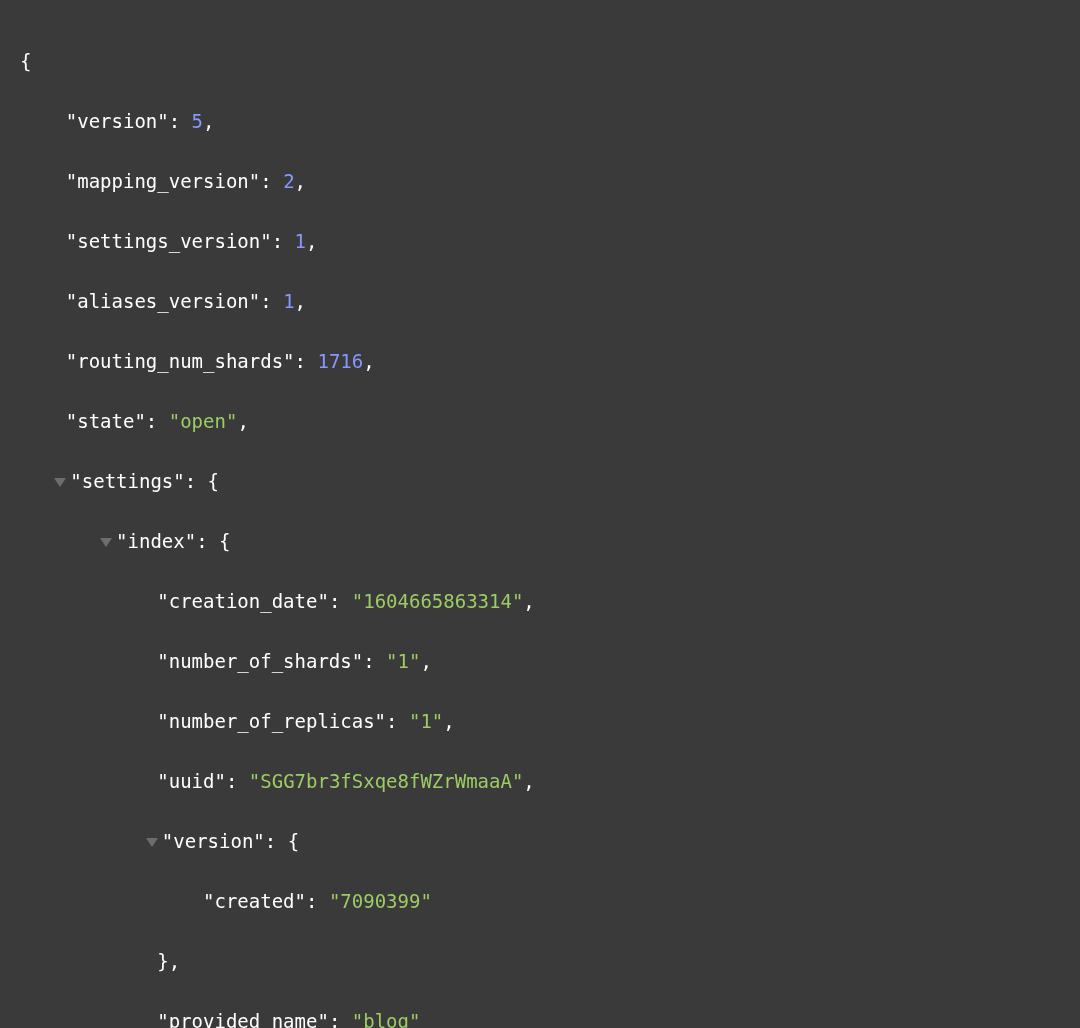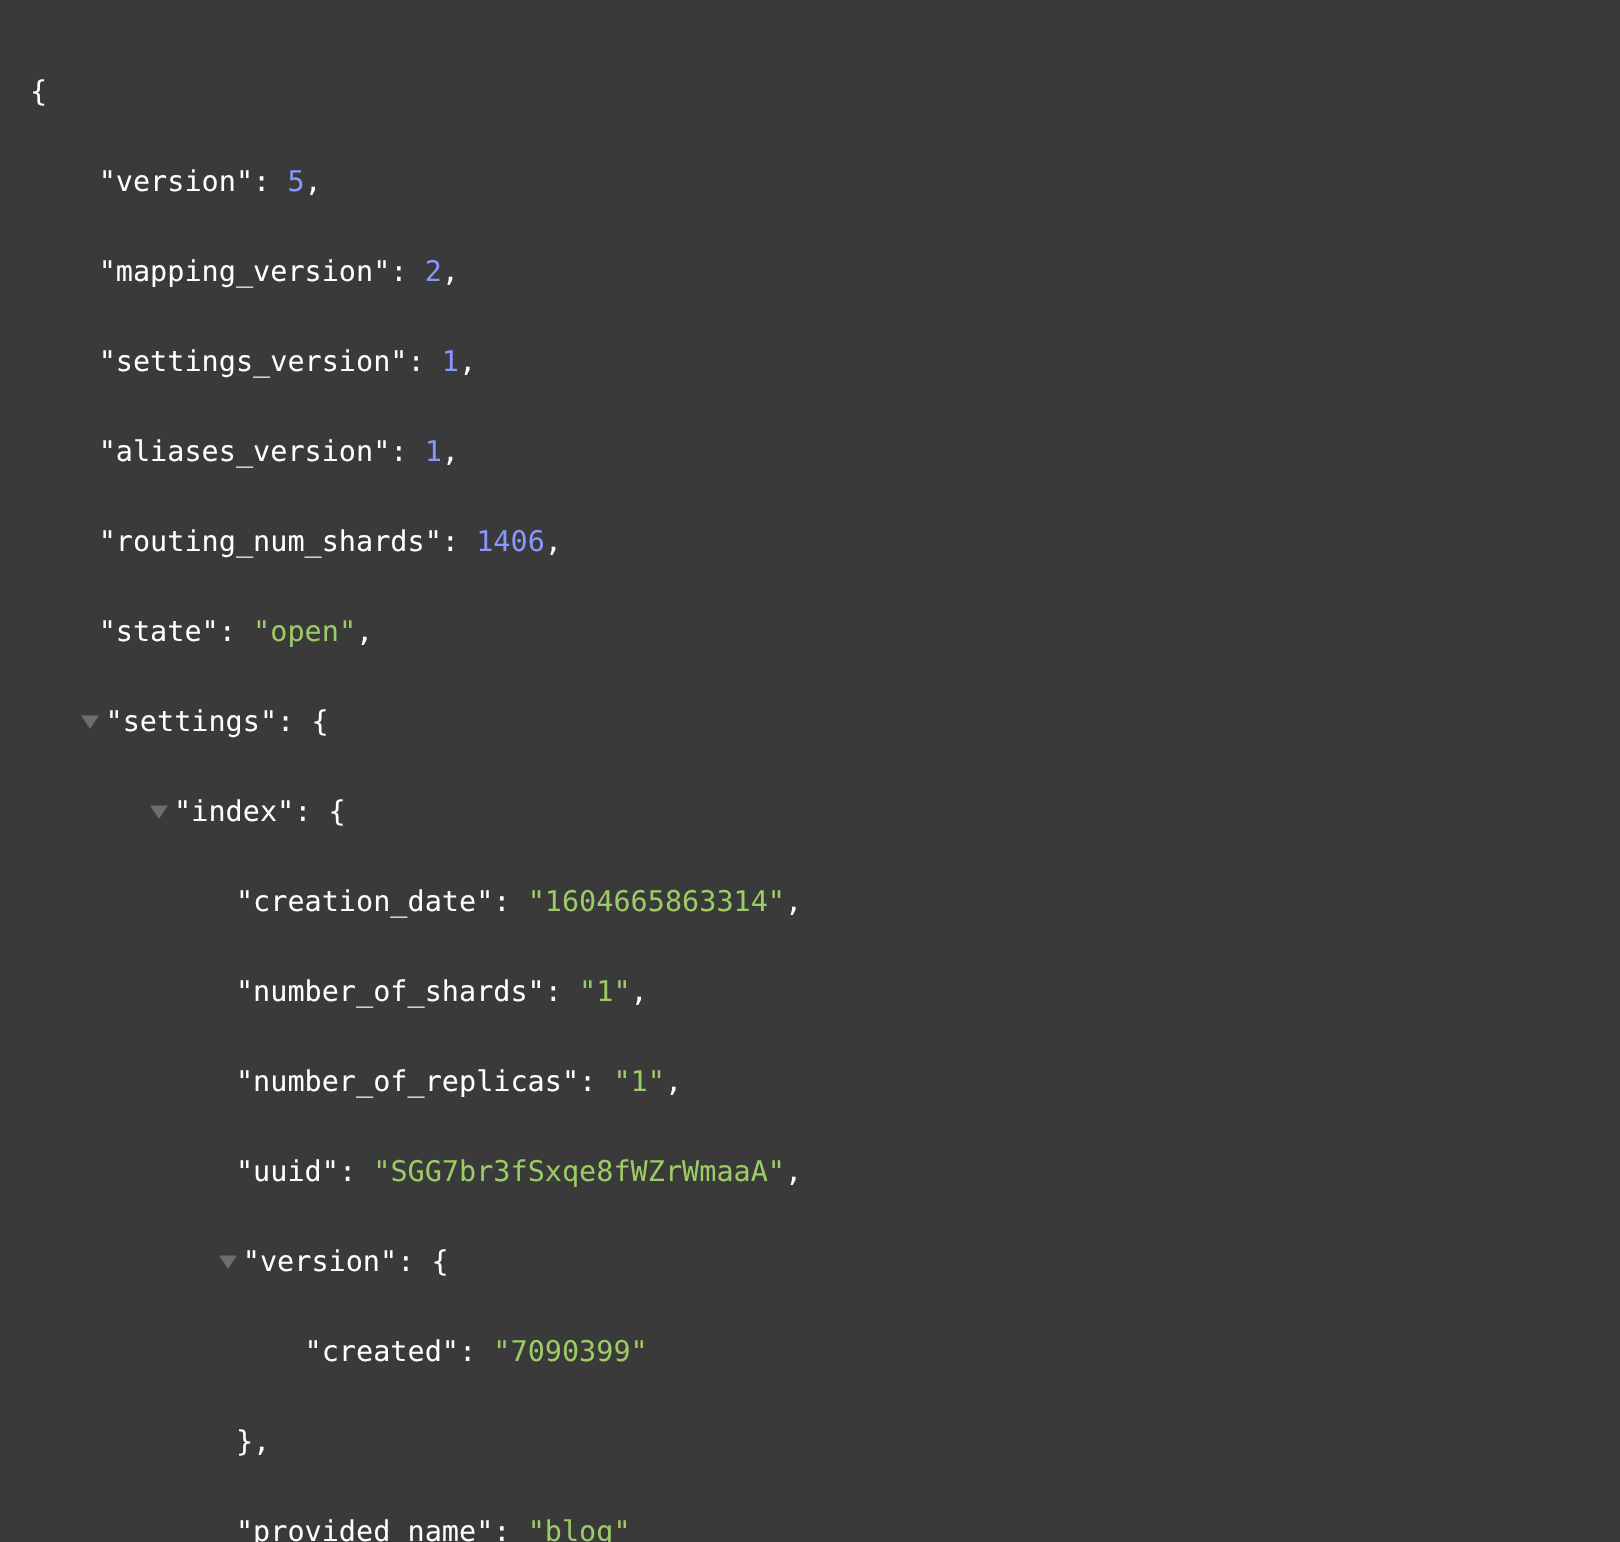--- a/index.html
+++ b/index.html
@@ -34,21 +34,21 @@
 </style>
 </head>
 <body>
 
 <div class="code">
 <span class="line"><span class="k">{</span></span>
 <span class="line">    <span class="k">"version"</span><span class="k">: </span><span class="num">5</span><span class="k">,</span></span>
 <span class="line">    <span class="k">"mapping_version"</span><span class="k">: </span><span class="num">2</span><span class="k">,</span></span>
 <span class="line">    <span class="k">"settings_version"</span><span class="k">: </span><span class="num">1</span><span class="k">,</span></span>
 <span class="line">    <span class="k">"aliases_version"</span><span class="k">: </span><span class="num">1</span><span class="k">,</span></span>
-<span class="line">    <span class="k">"routing_num_shards"</span><span class="k">: </span><span class="num">1406</span><span class="k">,</span></span>
+<span class="line">    <span class="k">"routing_num_shards"</span><span class="k">: </span><span class="num">1716</span><span class="k">,</span></span>
 <span class="line">    <span class="k">"state"</span><span class="k">: </span><span class="str">"open"</span><span class="k">,</span></span>
 <span class="line">   <span class="tog"></span><span class="k">"settings"</span><span class="k">: </span><span class="k">{</span></span>
 <span class="line">       <span class="tog"></span><span class="k">"index"</span><span class="k">: </span><span class="k">{</span></span>
 <span class="line">            <span class="k">"creation_date"</span><span class="k">: </span><span class="str">"1604665863314"</span><span class="k">,</span></span>
 <span class="line">            <span class="k">"number_of_shards"</span><span class="k">: </span><span class="str">"1"</span><span class="k">,</span></span>
 <span class="line">            <span class="k">"number_of_replicas"</span><span class="k">: </span><span class="str">"1"</span><span class="k">,</span></span>
 <span class="line">            <span class="k">"uuid"</span><span class="k">: </span><span class="str">"SGG7br3fSxqe8fWZrWmaaA"</span><span class="k">,</span></span>
 <span class="line">           <span class="tog"></span><span class="k">"version"</span><span class="k">: </span><span class="k">{</span></span>
 <span class="line">                <span class="k">"created"</span><span class="k">: </span><span class="str">"7090399"</span></span>
 <span class="line">            <span class="k">},</span></span>

